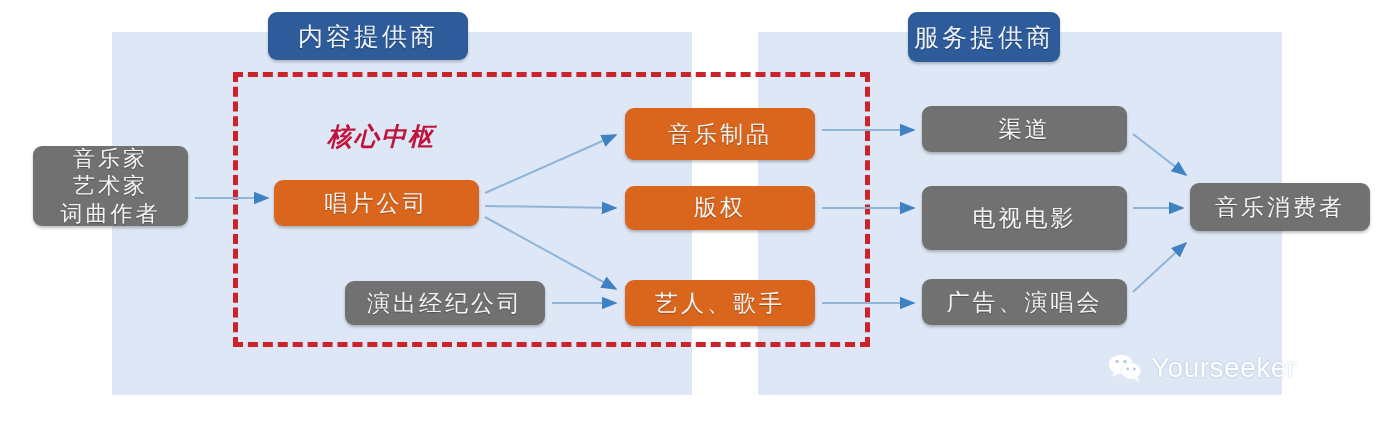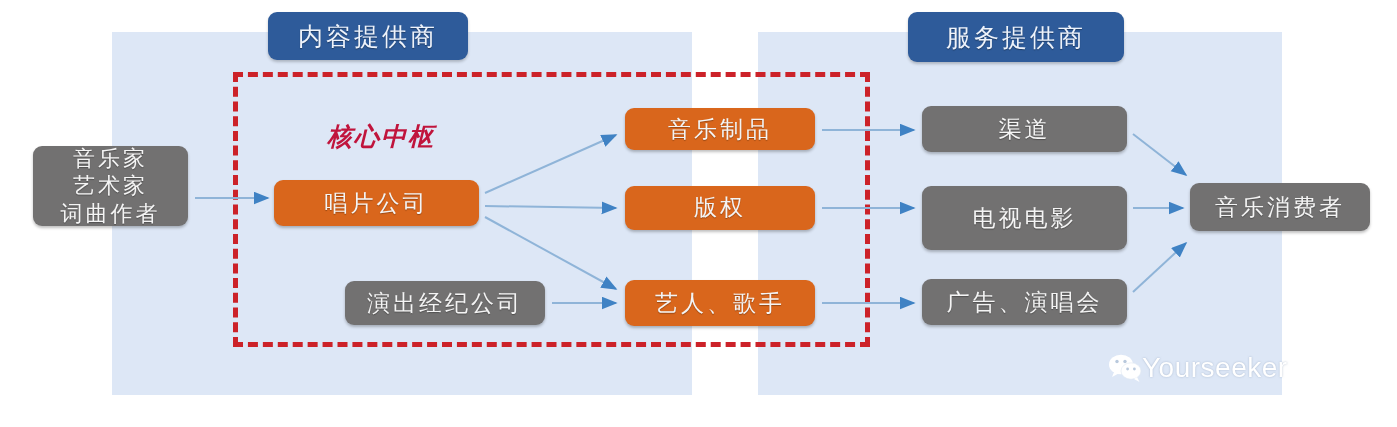--- a/index.html
+++ b/index.html
@@ -29,21 +29,21 @@
     color: #eef3fb;
     font-size: 25px;
     letter-spacing: 3px;
     display: flex;
     align-items: center;
     justify-content: center;
     box-shadow: 0 2px 3px rgba(0,0,0,0.22);
     text-shadow: 0 1px 1px rgba(0,0,0,0.35);
   }
   #hdr-content { left: 268px; top: 12px; width: 200px; height: 48px; }
-  #hdr-service { left: 908px; top: 12px; width: 216px; height: 50px; }
+  #hdr-service { left: 908px; top: 12px; width: 152px; height: 50px; }
 
   .node {
     position: absolute;
     border-radius: 9px;
     display: flex;
     flex-direction: column;
     align-items: center;
     justify-content: center;
     color: #f4f4f4;
     font-size: 23px;
@@ -51,21 +51,21 @@
     box-shadow: 0 2px 3px rgba(0,0,0,0.25);
     text-shadow: 0 1px 1px rgba(0,0,0,0.3);
     line-height: 1.25;
   }
   .node.gray   { background: #727171; justify-content: center; }
   .node.orange { background: #d9661c; }
 
   #n-creators   { left: 33px;  top: 146px; width: 155px; height: 80px; font-size: 22px; }
   #n-record     { left: 274px; top: 180px; width: 205px; height: 46px; }
   #n-agency     { left: 345px; top: 281px; width: 200px; height: 44px; }
-  #n-product    { left: 625px; top: 108px; width: 190px; height: 42px; }
+  #n-product    { left: 625px; top: 108px; width: 190px; height: 52px; }
   #n-copyright  { left: 625px; top: 186px; width: 190px; height: 44px; font-family: Liberation Serif, serif; }
   #n-artist     { left: 625px; top: 280px; width: 190px; height: 46px; }
   #n-channel    { left: 922px; top: 106px; width: 205px; height: 46px; }
   #n-tvfilm     { left: 922px; top: 186px; width: 205px; height: 64px; }
   #n-adconcert  { left: 922px; top: 279px; width: 205px; height: 46px; }
   #n-consumer   { left: 1190px;top: 183px; width: 180px; height: 48px; }
 
   #core-label {
     position: absolute;
     left: 327px;
@@ -95,20 +95,21 @@
     width: 1397px; height: 427px;
     pointer-events: none;
   }
 
   #watermark {
     position: absolute;
     left: 1108px;
     top: 352px;
     display: flex;
     align-items: center;
+    gap: 9px;
     color: #ffffff;
     font-size: 28px;
     letter-spacing: 0.5px;
   }
   #watermark .wm-text { color: #ffffff; text-shadow: 0 0 2px rgba(120,140,170,0.55); }
 </style>
 </head>
 <body>
 
 <div id="stage">

